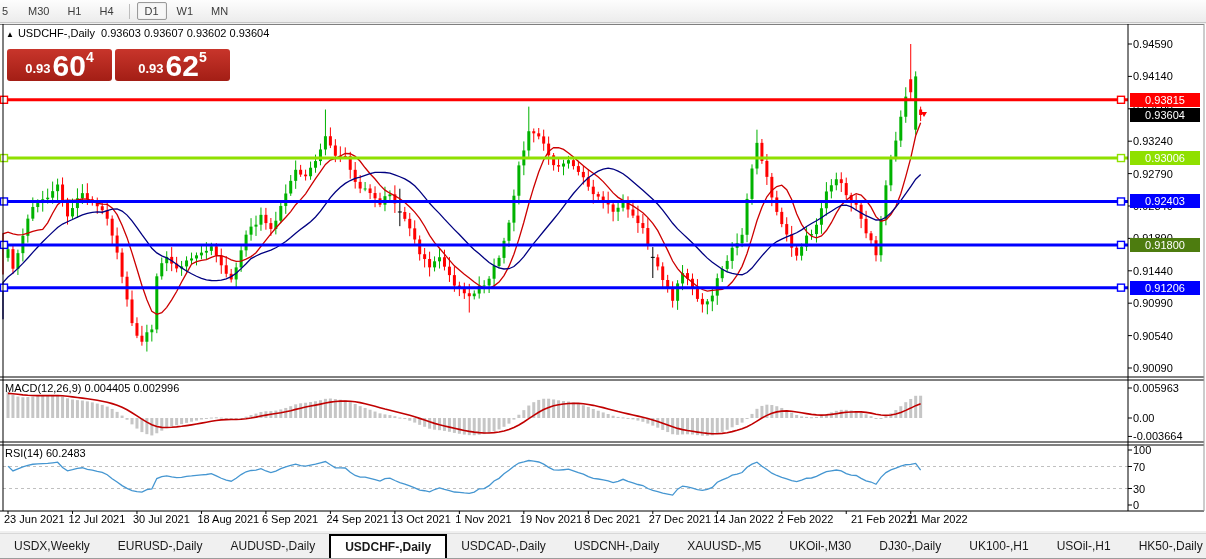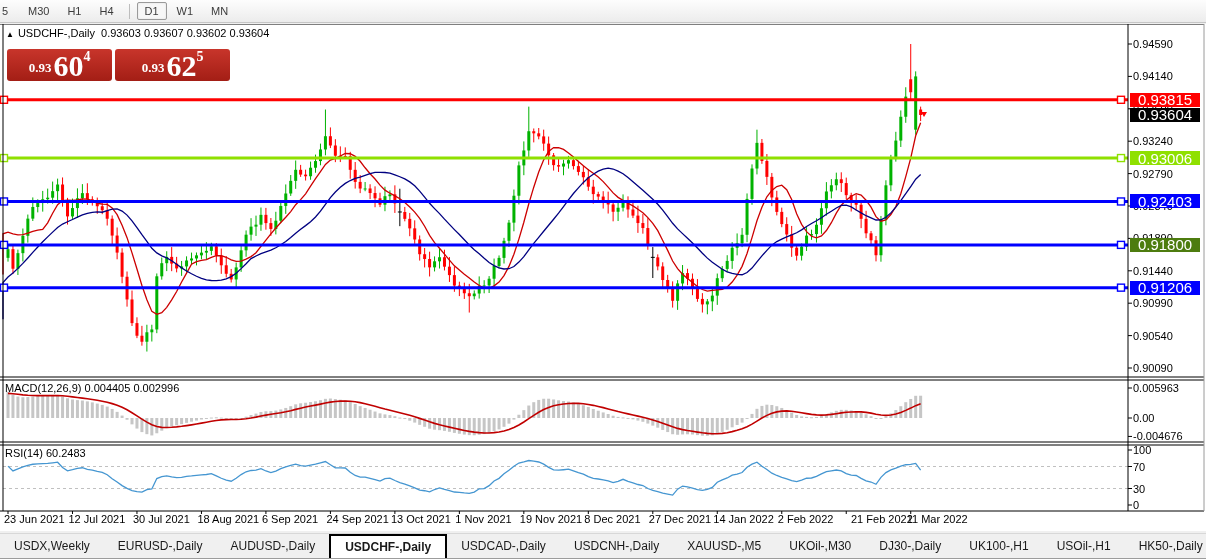--- a/index.html
+++ b/index.html
@@ -14,37 +14,37 @@
   .tf-btn.selected{background:#f7f7f7;border:1px solid #9a9a9a;box-shadow:inset 0 0 2px #ddd;}
   .tf-sep{width:1px;height:15px;background:#bdbdbd;margin:0 6px;}
   
   .chartwin{position:absolute;left:0;top:24px;width:1206px;height:507px;background:#fff;z-index:1;}
   svg.layer{position:absolute;left:0;top:0;z-index:1;}
   .hdr{position:absolute;left:6px;top:3px;font-size:11px;color:#000;z-index:3;white-space:nowrap;}
   .hdr .tri{font-size:8px;margin-right:4px;}
   .ind-label{position:absolute;left:5px;font-size:11px;color:#000;z-index:3;white-space:nowrap;}
   
   .tick-label{position:absolute;left:1133px;font-size:11px;color:#000;z-index:2;white-space:nowrap;}
-  .px-label{position:absolute;left:1130px;width:70px;height:14px;font-size:15px;color:#fff;z-index:3;
+  .px-label{position:absolute;left:1130px;width:70px;height:14px;font-size:11px;color:#fff;z-index:3;
             display:flex;align-items:center;justify-content:center;}
   .date-label{position:absolute;font-size:11px;color:#000;top:489px;z-index:2;white-space:nowrap;}
   
   .trade{position:absolute;left:7px;top:21px;width:223px;z-index:4;}
   .trow1{display:flex;height:22px;}
   .tbtn{width:54px;background:linear-gradient(#F2573F,#C62D1F);border:1px solid #a8železo;border:1px solid #a82417;
         border-radius:3px;color:#fff;font-size:12px;font-weight:bold;letter-spacing:1px;
         display:flex;align-items:center;justify-content:center;}
   .spacer{width:6px;}
   .stepbtn{width:15px;background:linear-gradient(#fcfcfc,#dedede);border:1px solid #9a9a9a;
            display:flex;align-items:center;justify-content:center;font-size:7px;}
   .volbox{width:60px;background:#fff;border-top:1px solid #9a9a9a;border-bottom:1px solid #9a9a9a;
           font-size:14px;color:#000;display:flex;align-items:center;justify-content:flex-end;padding-right:5px;}
   .trow2{display:flex;margin-top:4px;height:32px;}
   .pricebox{background:linear-gradient(#C8352B,#A31E15);border-radius:3px;color:#fff;
-            display:flex;align-items:flex-end;justify-content:center;padding-bottom:2px;font-family:Liberation Serif, serif;}
+            display:flex;align-items:flex-end;justify-content:center;padding-bottom:2px;}
   .pb-left{width:105px;margin-right:3px;}
   .pb-right{width:115px;}
   .pb-small{font-size:13px;font-weight:bold;margin:0 2px 3px 0;}
   .pb-big{font-size:30px;font-weight:bold;line-height:26px;}
   .pb-sup{font-size:14px;font-weight:bold;align-self:flex-start;margin-top:0;}
   
   .tabbar{position:absolute;left:0;top:533px;width:1206px;height:24px;background:#f0f0f0;
           border-top:1px solid #d8d8d8;border-bottom:1px solid #9c9c9c;display:flex;align-items:stretch;z-index:6;font-size:12px;color:#1a1a1a;}
   .tab{display:flex;align-items:center;padding:0 14px;white-space:nowrap;}
   .tab.active{background:#fff;border:2px solid #000;border-bottom:none;font-weight:bold;margin-top:0px;}
@@ -720,21 +720,21 @@
         <div class="tick-label" style="top: 111.2px;">0.93240</div>
         <div class="tick-label" style="top: 143.6px;">0.92790</div>
         <div class="tick-label" style="top: 176px;">0.92340</div>
         <div class="tick-label" style="top: 208.4px;">0.91890</div>
         <div class="tick-label" style="top: 240.8px;">0.91440</div>
         <div class="tick-label" style="top: 273.2px;">0.90990</div>
         <div class="tick-label" style="top: 305.6px;">0.90540</div>
         <div class="tick-label" style="top: 338px;">0.90090</div>
         <div class="tick-label" style="top: 358px;">0.005963</div>
         <div class="tick-label" style="top: 388px;">0.00</div>
-        <div class="tick-label" style="top: 406.434px;">-0.004676</div>
+        <div class="tick-label" style="top: 406.434px;">-0.003664</div>
         <div class="tick-label" style="top: 420px;">100</div>
         <div class="tick-label" style="top: 436.5px;">70</div>
         <div class="tick-label" style="top: 458.5px;">30</div>
         <div class="tick-label" style="top: 475px;">0</div>
         <div class="px-label" style="top: 68.8px; background: rgb(255, 0, 0);">0.93815</div>
         <div class="px-label" style="top: 127.048px; background: rgb(143, 224, 0); color: rgb(255, 255, 255);">0.93006</div>
         <div class="px-label" style="top: 170.464px; background: rgb(0, 0, 255);">0.92403</div>
         <div class="px-label" style="top: 213.88px; background: #4d7c0f;">0.91800</div>
         <div class="px-label" style="top: 256.648px; background: rgb(0, 0, 255);">0.91206</div>
         <div class="px-label" style="top: 83.992px; background: rgb(0, 0, 0);">0.93604</div>

